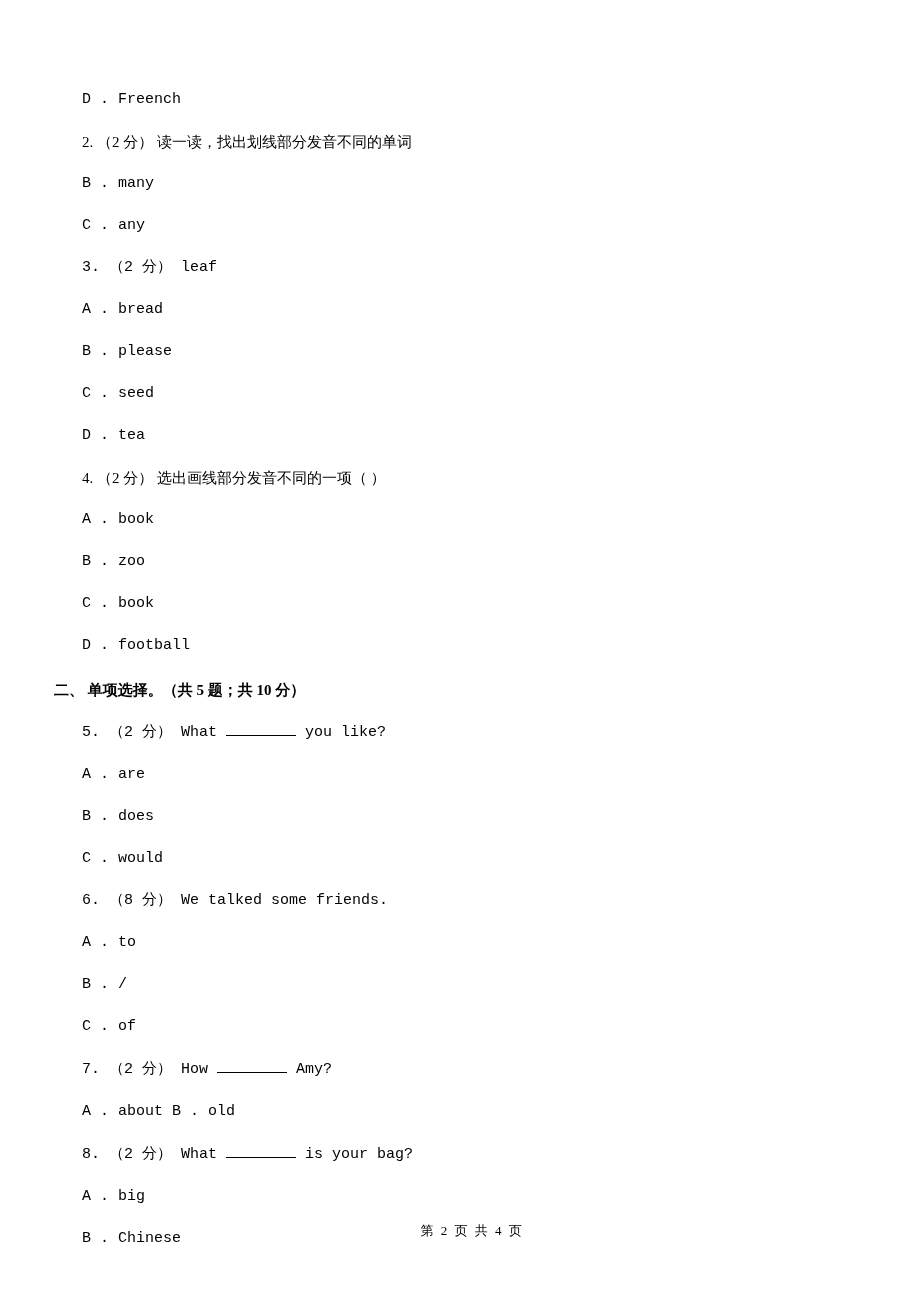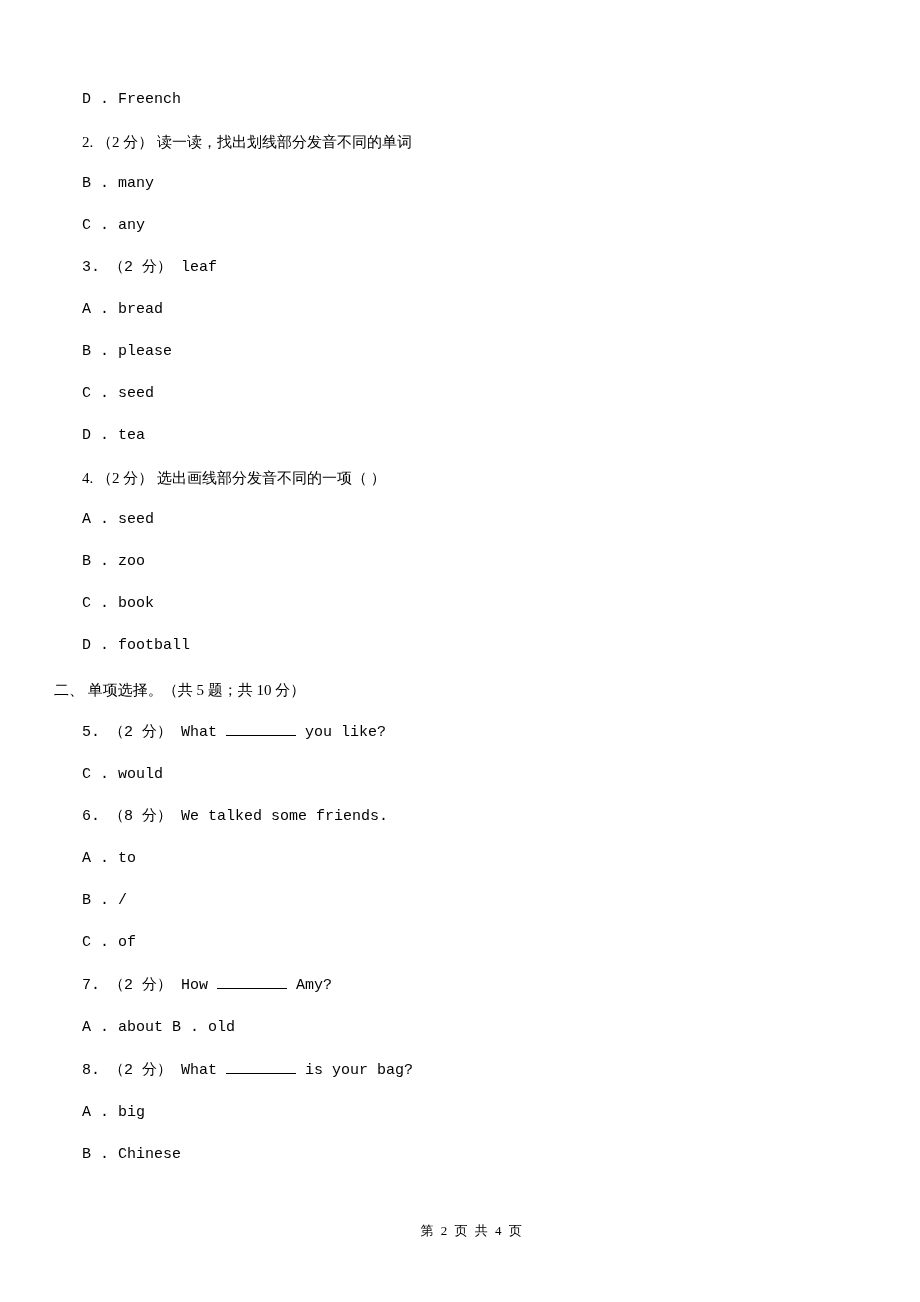--- a/index.html
+++ b/index.html
@@ -18,21 +18,21 @@
     padding: 88px 82px 30px 82px;
     position: relative;
   }
   .mono {
     font-family: "Courier New", Courier, monospace;
   }
   .qline, .optline {
     margin-bottom: 18px;
   }
   .section-header {
-    font-weight: normal;
+    font-weight: bold;
     margin: 20px 0 18px -28px;
   }
   .optgroup {
   }
   .footer {
     position: absolute;
     bottom: 60px;
     left: 0;
     width: 100%;
     text-align: center;
@@ -64,32 +64,34 @@
   <div class="qline mono">3. （2 分） leaf</div>
   <div class="optgroup">
     <div class="optline mono">A . bread</div>
     <div class="optline mono">B . please</div>
     <div class="optline mono">C . seed</div>
     <div class="optline mono">D . tea</div>
   </div>
 
   <div class="qline">4. （2 分） 选出画线部分发音不同的一项（   ）</div>
   <div class="optgroup">
-    <div class="optline mono">A . seed</div>
+    <div class="optline mono">A . book</div>
     <div class="optline mono">B . zoo</div>
     <div class="optline mono">C . book</div>
     <div class="optline mono">D . football</div>
   </div>
 
   <div class="section-header">二、 单项选择。（共 5 题；共 10 分）</div>
 
   <div class="qline mono">
     <span>5. （2 分） What </span><span class="blank blank70"></span><span> you like?</span>
   </div>
   <div class="optgroup">
+    <div class="optline mono">A . are</div>
+    <div class="optline mono">B . does</div>
     <div class="optline mono">C . would</div>
   </div>
 
   <div class="qline mono">6. （8 分） We talked          some friends.</div>
   <div class="optgroup">
     <div class="optline mono">A . to</div>
     <div class="optline mono">B . /</div>
     <div class="optline mono">C . of</div>
   </div>
 

